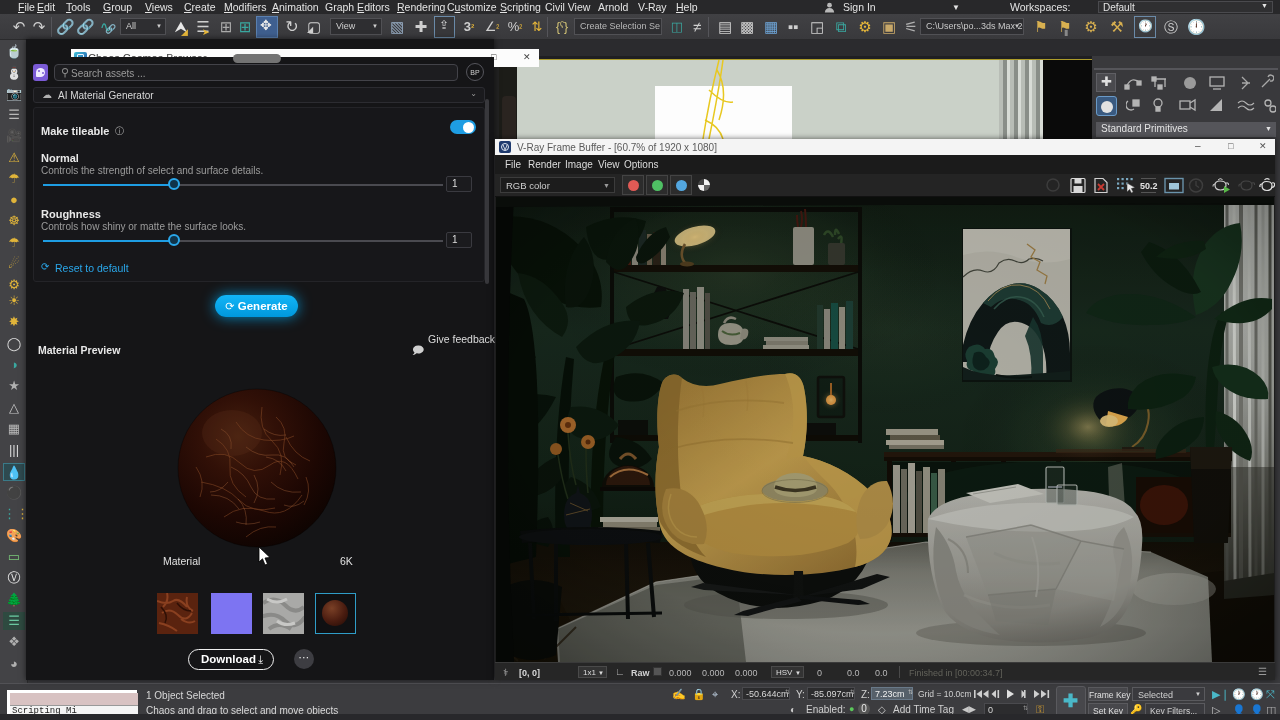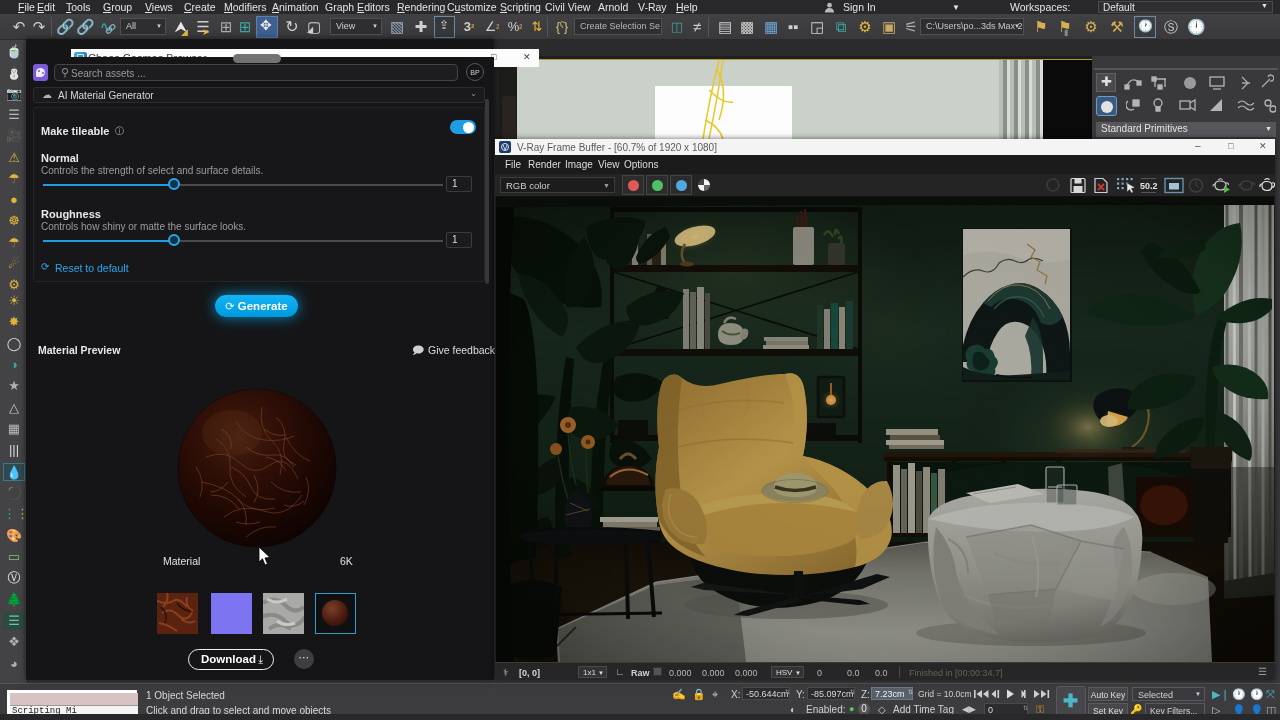--- a/index.html
+++ b/index.html
@@ -208,21 +208,21 @@
     <span class="lti" style="top:615px;color:#b0b0b0">◕</span>
   </div>
 
   <div id="statusbar" class="abs">
 
     <div class="abs" style="left:7px;top:6px;width:130px;height:28px;border:3px solid #ffffff">
       <div class="abs" style="left:0;top:0;width:128px;height:13px;background:#d8c2c2;border-bottom:1px solid #999"></div>
       <div class="abs" style="left:0;top:13px;width:128px;height:13px;background:#f4f4f4;color:#222;font-family:'Liberation Mono',monospace;font-size:9px;padding-left:2px">Scripting&nbsp;Mi</div>
     </div>
     <span class="abs" style="left:146px;top:6px;color:#d8d8d8">1 Object Selected</span>
-    <span class="abs" style="left:146px;top:21px;color:#d8d8d8">Click and drag to select and move objects</span>
+    <span class="abs" style="left:146px;top:21px;color:#d8d8d8">Chaos and drag to select and move objects</span>
 
     <span class="abs" style="left:672px;top:4px;color:#c8c8c8;font-size:11px">✍</span>
     <span class="abs" style="left:692px;top:4px;color:#c8c8c8;font-size:11px">🔒</span>
     <span class="abs" style="left:712px;top:4px;color:#b8c8d8;font-size:11px">⌖</span>
     <span class="abs" style="left:731px;top:5px;color:#d0d0d0">X:</span>
     <div class="abs" style="left:742px;top:3px;width:48px;height:13px;background:#2c2c2e;border:1px solid #4a4a4e;color:#d8d8d8;font-size:9px;padding:1px 0 0 3px">-50.644cm<span style="position:absolute;right:-1px;top:0px;font-size:6px;color:#999">⇅</span></div>
     <span class="abs" style="left:796px;top:5px;color:#d0d0d0">Y:</span>
     <div class="abs" style="left:807px;top:3px;width:48px;height:13px;background:#2c2c2e;border:1px solid #4a4a4e;color:#d8d8d8;font-size:9px;padding:1px 0 0 3px">-85.097cm<span style="position:absolute;right:-1px;top:0px;font-size:6px;color:#999">⇅</span></div>
     <span class="abs" style="left:861px;top:5px;color:#d0d0d0">Z:</span>
     <div class="abs" style="left:871px;top:3px;width:42px;height:13px;background:#56606a;border:1px solid #6a7a8a;color:#f0f0f0;font-size:9px;padding:1px 0 0 3px">7.23cm<span style="position:absolute;right:-1px;top:0px;font-size:6px;color:#bbb">⇅</span></div>
@@ -244,21 +244,21 @@
       <path d="M60 1 l5.5 4 -5.5 4 Z M67 1 l5.5 4 -5.5 4 Z M73.5 1 l1.6 0 0 8 -1.6 0 Z"></path>
         </g>
     </svg>
     <span class="abs" style="left:962px;top:20px;color:#c8c8c8;font-size:9px">◀▶</span>
     <div class="abs" style="left:984px;top:19px;width:44px;height:13px;background:#2c2c2e;border:1px solid #4a4a4e;color:#d8d8d8;font-size:9px;padding:1px 0 0 3px">0<span style="position:absolute;right:-1px;top:0px;font-size:6px;color:#999">⇅</span></div>
     <span class="abs" style="left:1036px;top:19px;color:#d8a030;font-size:11px">⚿</span>
 
     <div class="abs" style="left:1056px;top:2px;width:30px;height:31px;background:#47474b;border:1px solid #5a5a5e;border-radius:3px">
         <span style="position:absolute;left:6px;top:3px;font-size:18px;color:#4ab8c8;font-weight:bold">✚</span>
       </div>
-    <div class="abs" style="left:1088px;top:3px;width:40px;height:14px;background:#47474b;border:1px solid #5a5a5e;color:#e0e0e0;font-size:8.5px;text-align:center;padding-top:2px;white-space:nowrap">Auto Key</div>
+    <div class="abs" style="left:1088px;top:3px;width:40px;height:14px;background:#47474b;border:1px solid #5a5a5e;color:#e0e0e0;font-size:8.5px;text-align:center;padding-top:2px;white-space:nowrap">Frame Key</div>
     <div class="abs" style="left:1132px;top:3px;width:73px;height:14px;background:#3a3a3e;border:1px solid #5a5a5e;color:#d0d0d0;font-size:9px;padding:1.5px 0 0 5px">Selected<span style="position:absolute;right:3px;top:3px;font-size:6px">▼</span></div>
     <div class="abs" style="left:1088px;top:19px;width:40px;height:14px;background:#47474b;border:1px solid #5a5a5e;color:#e0e0e0;font-size:8.5px;text-align:center;padding-top:2px;white-space:nowrap">Set Key</div>
     <span class="abs" style="left:1130px;top:20px;color:#c8b040;font-size:10px">🔑</span>
     <div class="abs" style="left:1145px;top:19px;width:60px;height:14px;background:#3a3a3e;border:1px solid #5a5a5e;color:#d0d0d0;font-size:8.5px;padding:2px 0 0 4px">Key Filters...</div>
 
     <span class="abs" style="left:1212px;top:4px;color:#4ab8c8;font-size:11px">▶❘</span>
     <span class="abs" style="left:1232px;top:4px;color:#c8c8c8;font-size:11px">🕐</span>
     <span class="abs" style="left:1250px;top:4px;color:#e0b43a;font-size:11px">🕐</span>
     <span class="abs" style="left:1266px;top:4px;color:#4ab8c8;font-size:11px">⤧</span>
     <span class="abs" style="left:1212px;top:20px;color:#c8c8c8;font-size:11px">▷</span>
@@ -324,21 +324,21 @@
       <div class="abs" style="left:142px;top:177px;width:12px;height:12px;border:2px solid #2aa7ea;border-radius:50%;background:#10344a"></div>
       <div class="abs" style="left:420px;top:175px;width:26px;height:16px;background:#1b1b1e;border:1px solid #3a3a40;border-radius:2px;font-size:10px;color:#ddd;padding:1px 0 0 5px">1</div>
 
       <span class="abs" style="left:15px;top:204px;font-size:10px;color:#2aa7ea">⟳</span>
       <span class="abs" style="left:29px;top:205px;font-size:10.5px;color:#2aa7ea">Reset to default</span>
 
       <div class="abs" style="left:189px;top:238px;width:83px;height:22px;background:linear-gradient(#12b5f7,#0098dd);border-radius:11px;box-shadow:0 0 14px rgba(0,180,255,.75);color:#fff;font-size:11.5px;font-weight:bold;text-align:center;line-height:22px"><span style="font-weight:normal;font-size:11px">⟳</span> Generate</div>
 
       <span class="abs" style="left:12px;top:287px;font-size:10.5px;font-weight:bold">Material Preview</span>
       <span class="abs" style="left:386px;top:285px;font-size:11px;color:#cfcfcf">🗩</span>
-      <span class="abs" style="left:402px;top:287px;font-size:10.5px;color:#dcdcdc;white-space:nowrap">Give feedback</span>
+      <span class="abs" style="left:402px;top:276px;font-size:10.5px;color:#dcdcdc;white-space:nowrap">Give feedback</span>
 
       <svg class="abs" style="left:150px;top:330px" width="162" height="162" viewBox="0 0 162 162">
         <defs>
           <radialGradient id="leather" cx="38%" cy="30%" r="80%">
             <stop offset="0%" stop-color="#45200f"></stop>
             <stop offset="30%" stop-color="#311007"></stop>
             <stop offset="65%" stop-color="#1d0703"></stop>
             <stop offset="100%" stop-color="#0a0301"></stop>
           </radialGradient>
         </defs>

